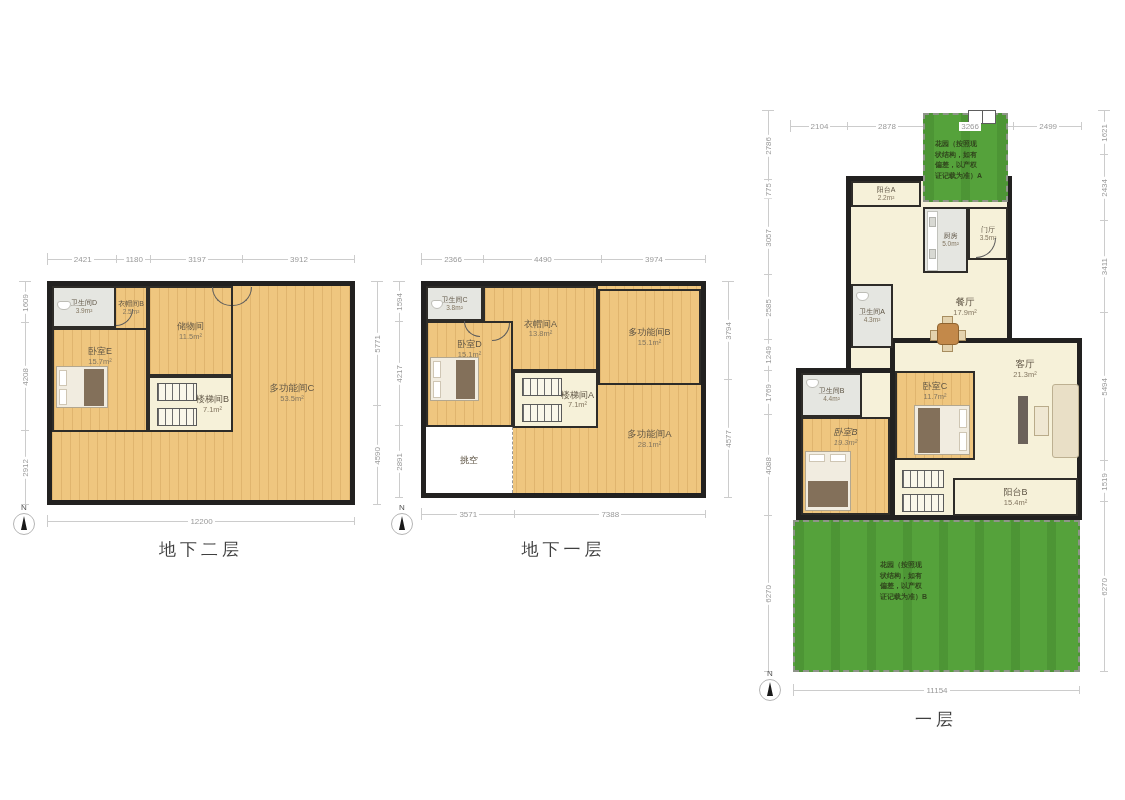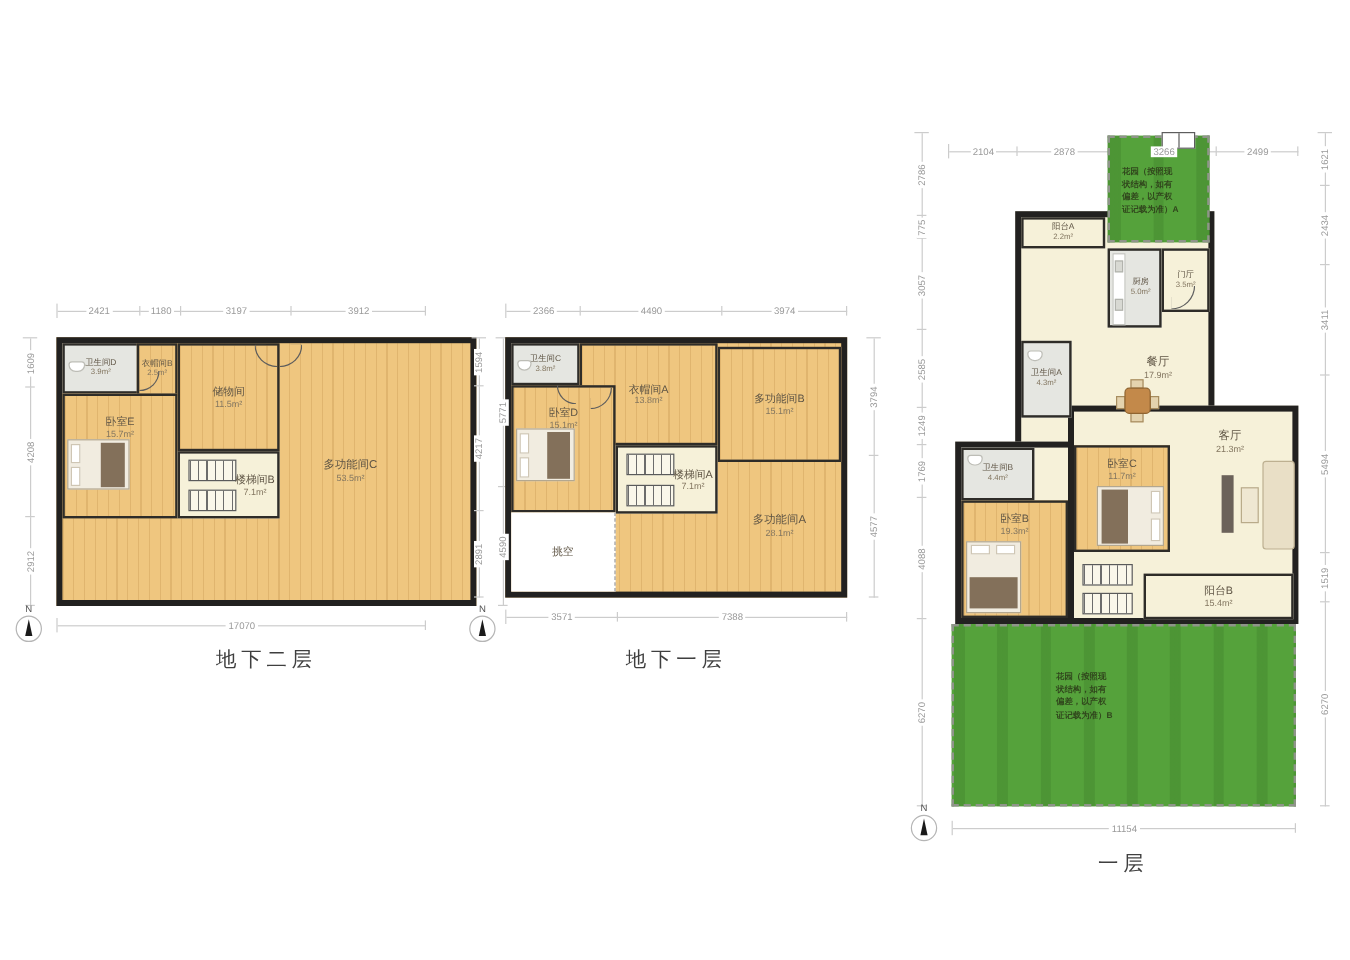--- a/index.html
+++ b/index.html
@@ -57,21 +57,21 @@
   .compass{position:absolute;width:22px;text-align:center;}
   .compass .cn{font-size:8px;color:#555;line-height:1.1;}
   .compass .ccirc{width:20px;height:20px;border:1px solid #b5b5b5;border-radius:50%;position:relative;background:#fff;margin:0 auto;}
   .compass .needle{position:absolute;left:50%;top:2px;transform:translateX(-50%);width:0;height:0;border-left:3.5px solid transparent;border-right:3.5px solid transparent;border-bottom:14px solid #1a1a1a;}
 </style>
 </head>
 <body>
 
 <div id="page">
 
-  <div class="plan wallbox wood-base" style="left:47px;top:281px;width:350px;height:224px;">
+  <div class="plan wallbox wood-base" style="left:47px;top:281px;width:308px;height:224px;">
 
     <div class="hrail" style="left:-5px;top:-33px;width:308px;">
       <div class="seg" style="flex-grow:2421;">
           <span>2421</span>
         </div>
       <div class="seg" style="flex-grow:1180;">
           <span>1180</span>
         </div>
       <div class="seg" style="flex-grow:3197;">
           <span>3197</span>
@@ -94,21 +94,21 @@
     <div class="vrail" style="right:-33px;top:-5px;height:224px;">
       <div class="seg" style="flex-grow:5771;">
           <span>5771</span>
         </div>
       <div class="seg" style="flex-grow:4590;">
           <span>4590</span>
         </div>
     </div>
     <div class="hrail" style="left:-5px;top:229px;width:308px;">
       <div class="seg" style="flex-grow:11070;">
-          <span>17070</span>
+          <span>12200</span>
         </div>
     </div>
     <div class="ptitle" style="top:252px;">地下二层</div>
 
     <div class="room grayrm sm" style="left:0px;top:0px;width:64px;height:42px;">
       <div class="lbl">
           <span class="nm">卫生间D</span>
           <span class="ar">3.9m²</span>
         </div>
       <div class="wc" style="left:3px;top:13px;width:14px;height:9px;"></div>
@@ -381,21 +381,21 @@
     </div>
 
     <div class="room grayrm sm" style="left:11px;top:263px;width:61px;height:44px;">
       <div class="wc" style="left:3px;top:4px;width:13px;height:9px;"></div>
       <div class="lbl">
           <span class="nm">卫生间B</span>
           <span class="ar">4.4m²</span>
         </div>
     </div>
     <div class="room wood" style="left:11px;top:307px;width:89px;height:98px;">
-      <div class="lbl" style="top:8px;transform:none;">
+      <div class="lbl" style="top:8px;transform:none;font-style:italic;">
           <span class="nm">卧室B</span>
           <span class="ar">19.3m²</span>
         </div>
       <div class="bed" style="left:2px;top:32px;width:46px;height:60px;">
         <div class="pillow" style="left:3px;top:2px;width:16px;height:8px;"></div>
         <div class="pillow" style="left:24px;top:2px;width:16px;height:8px;"></div>
         <div class="blanket" style="left:2px;bottom:3px;width:40px;height:26px;"></div>
       </div>
     </div>
     <div class="room wood" style="left:105px;top:261px;width:80px;height:89px;">

